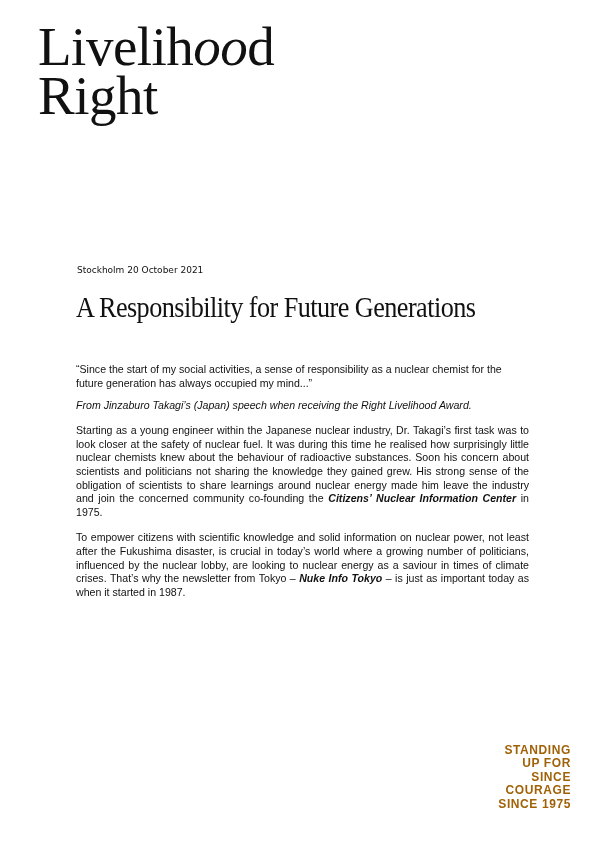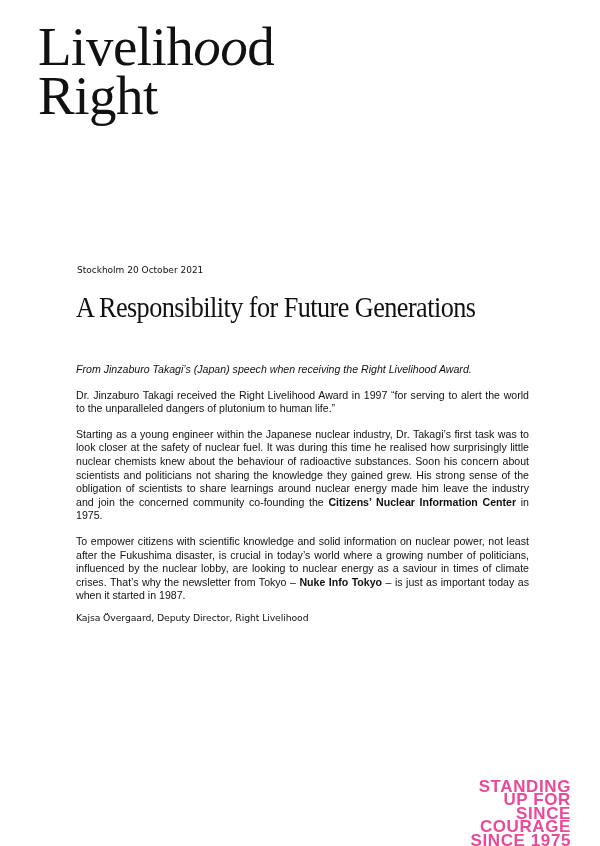--- a/index.html
+++ b/index.html
@@ -21,50 +21,49 @@
     font-size: 28.5px; font-weight: normal; color: #111; white-space: nowrap;
     letter-spacing: -0.6px; transform: scaleX(0.92); transform-origin: left top;
   }
   .body {
     position: absolute; left: 76px; top: 363px; width: 453px;
     font-family: "Liberation Sans", sans-serif; font-size: 10.6px; line-height: 13.6px; color: #111;
   }
   .body p { margin: 0 0 8.5px 0; text-align: justify; }
   .body p.nojust { text-align: left; }
   .body p.ital { font-style: italic; }
-  .body b { font-weight: bold; }
+  .body b { font-weight: bold; font-style: italic; }
   .signature {
     font-family: "DejaVu Sans", sans-serif; font-size: 9.3px; letter-spacing: -0.1px;
     margin-top: 1px;
   }
   .tagline {
     position: absolute; right: 29px; top: 744px; text-align: right;
-    font-family: "Liberation Sans", sans-serif; font-weight: bold; font-size: 17px;
-    line-height: 13.4px; letter-spacing: 0.6px; color: #ec4899; margin-top: 36px;
+    font-family: "Liberation Sans", sans-serif; font-weight: bold; font-size: 12px;
+    line-height: 13.4px; letter-spacing: 0.6px; color: #a16207;
   }
   .tagline span { display: block; }
 </style>
 </head>
 <body>
 
 <div class="logo">
   <span class="line"><span>Liveli</span><span>h</span><span class="ital">oo</span><span>d</span></span>
   <span class="line">Right</span>
 </div>
 
 <div class="date">Stockholm 20 October 2021</div>
 
 <h1 class="title">A Responsibility for Future Generations</h1>
 
 <div class="body">
+  <p class="nojust">“Since the start of my social activities, a sense of responsibility as a nuclear chemist for the future generation has always occupied my mind...”</p>
   <p class="ital nojust" style="margin-bottom:12px;font-style:italic;">From Jinzaburo Takagi’s (Japan) speech when receiving the Right Livelihood Award.</p>
-  <p style="margin-bottom:12px;">Dr. Jinzaburo Takagi received the Right Livelihood Award in 1997 “for serving to alert the world to the unparalleled dangers of plutonium to human life.”</p>
   <p style="margin-bottom:12px;"><span>Starting as a young engineer within the Japanese nuclear industry, Dr. Takagi’s first task was to look closer at the safety of nuclear fuel. It was during this time he realised how surprisingly little nuclear chemists knew about the behaviour of radioactive substances. Soon his concern about scientists and politicians not sharing the knowledge they gained grew. His strong sense of the obligation of scientists to share learnings around nuclear energy made him leave the industry and join the concerned community co-founding the </span><b>Citizens’ Nuclear Information Center</b><span> in 1975.</span></p>
   <p><span>To empower citizens with scientific knowledge and solid information on nuclear power, not least after the Fukushima disaster, is crucial in today’s world where a growing number of politicians, influenced by the nuclear lobby, are looking to nuclear energy as a saviour in times of climate crises. That’s why the newsletter from Tokyo – </span><b>Nuke Info Tokyo</b><span> – is just as important today as when it started in 1987.</span></p>
-  <p class="signature nojust">Kajsa Övergaard, Deputy Director, Right Livelihood</p>
 </div>
 
 <div class="tagline">
   <span>STANDING</span>
   <span>UP FOR</span>
   <span>SINCE</span>
   <span>COURAGE</span>
   <span>SINCE 1975</span>
 </div>
 

